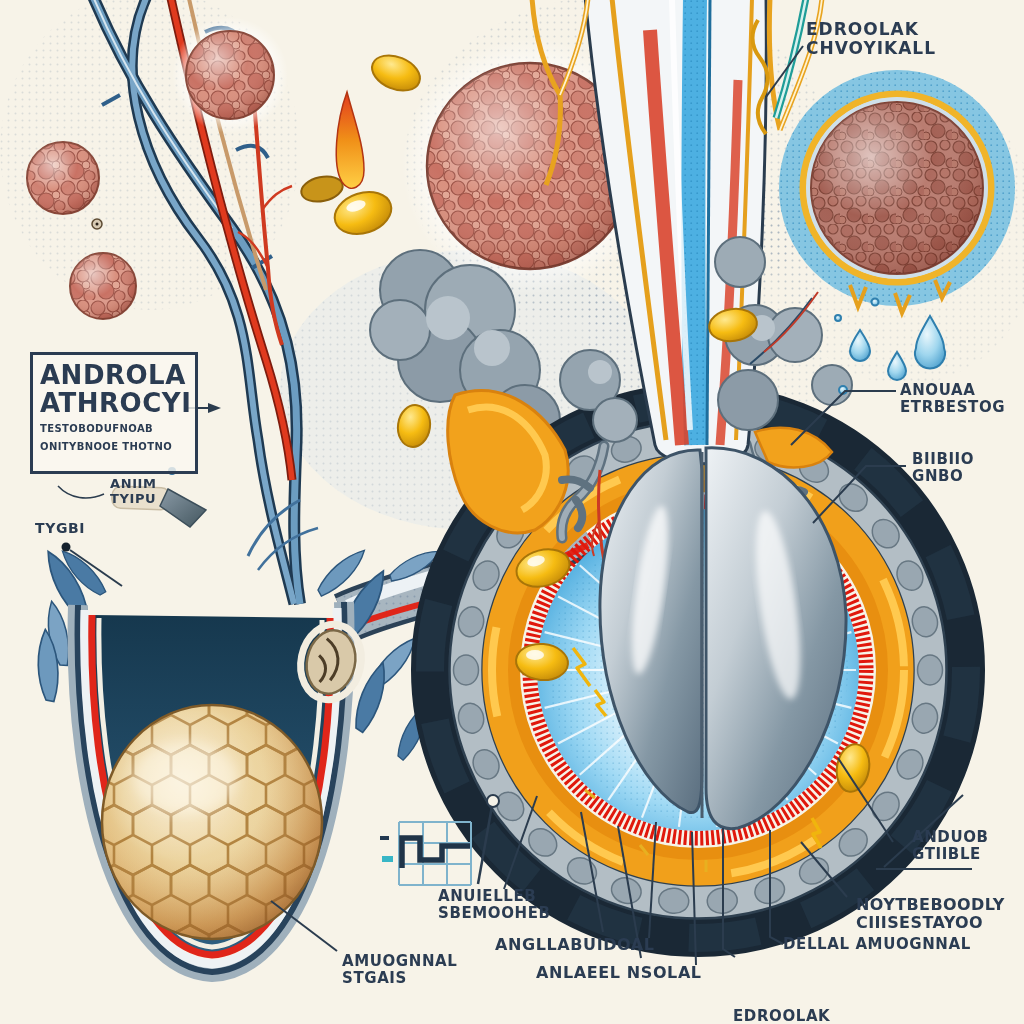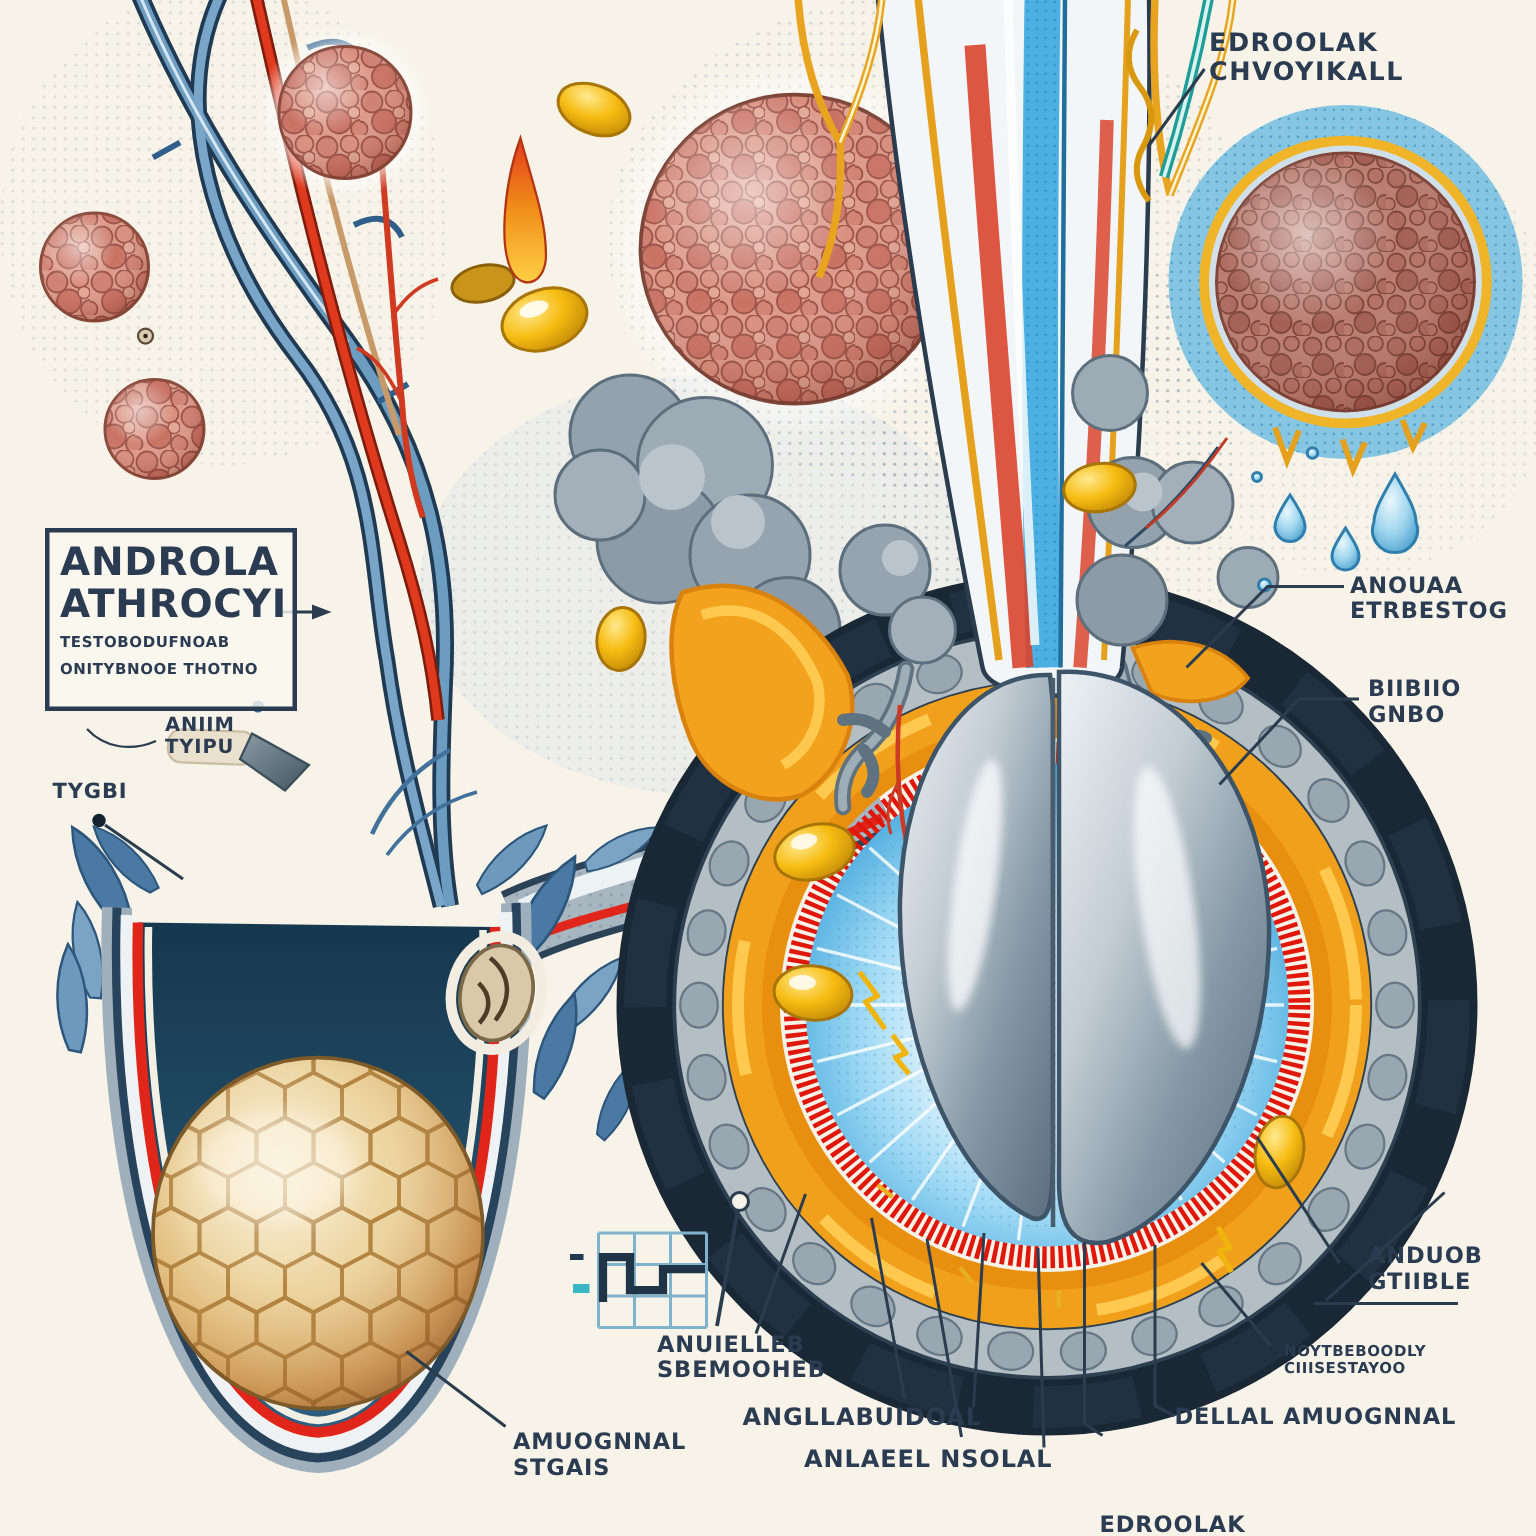--- a/index.html
+++ b/index.html
@@ -3,21 +3,21 @@
 <meta charset="utf-8">
 <style>
   html,body{margin:0;padding:0;background:#ddd;}
   #canvas{position:relative;width:1024px;height:1024px;overflow:hidden;
           background:var(--background,#f7f3e8);
           font-family:"DejaVu Sans",sans-serif;}
   #scene{position:absolute;inset:0;}
   .lbl{position:absolute;font-weight:bold;font-size:15px;line-height:1.12;
        color:var(--ink,#2b3c52);letter-spacing:.6px;white-space:nowrap;}
   .lbl span{display:block;}
-  .s12{font-size:10px;letter-spacing:.4px;}
+  .s12{font-size:16px;letter-spacing:.4px;}
   .s13{font-size:13px;}
   .s14{font-size:14px;}
   .s16{font-size:16px;}
   .s17{font-size:17px;letter-spacing:1px;}
   #title-box{position:absolute;left:30px;top:352px;width:168px;height:122px;
        border:3px solid var(--ink,#2b3c52);background:rgba(250,248,240,.82);
        box-sizing:border-box;padding:6px 0 0 7px;}
   #title-box .big{font-weight:bold;font-size:26px;line-height:28px;letter-spacing:.5px;color:var(--ink,#2b3c52);}
   #title-box .sub{font-weight:bold;font-size:10px;line-height:13px;letter-spacing:.4px;margin-top:5px;color:var(--ink,#2b3c52);}
 </style>

